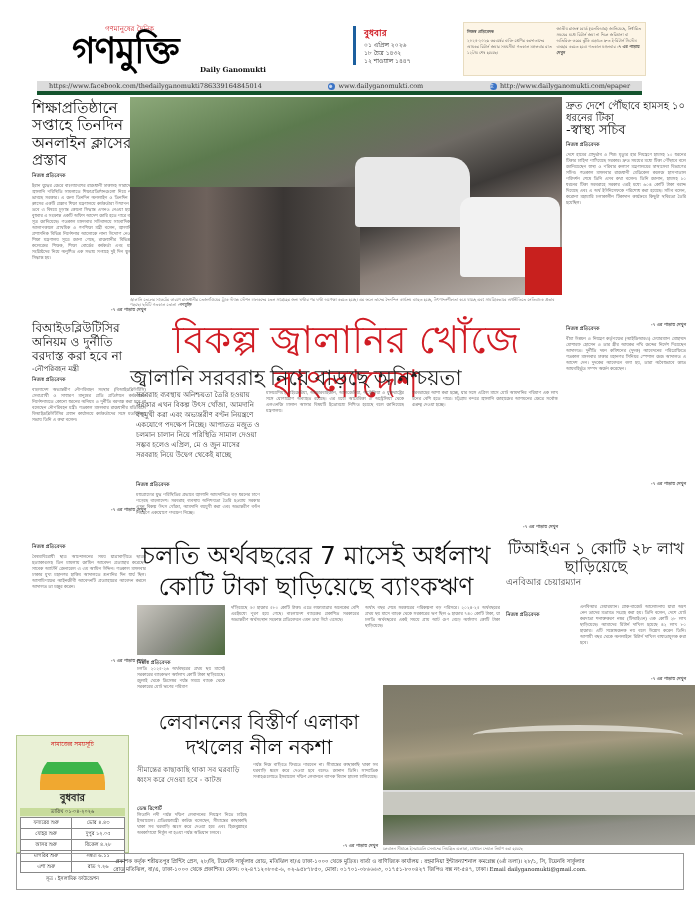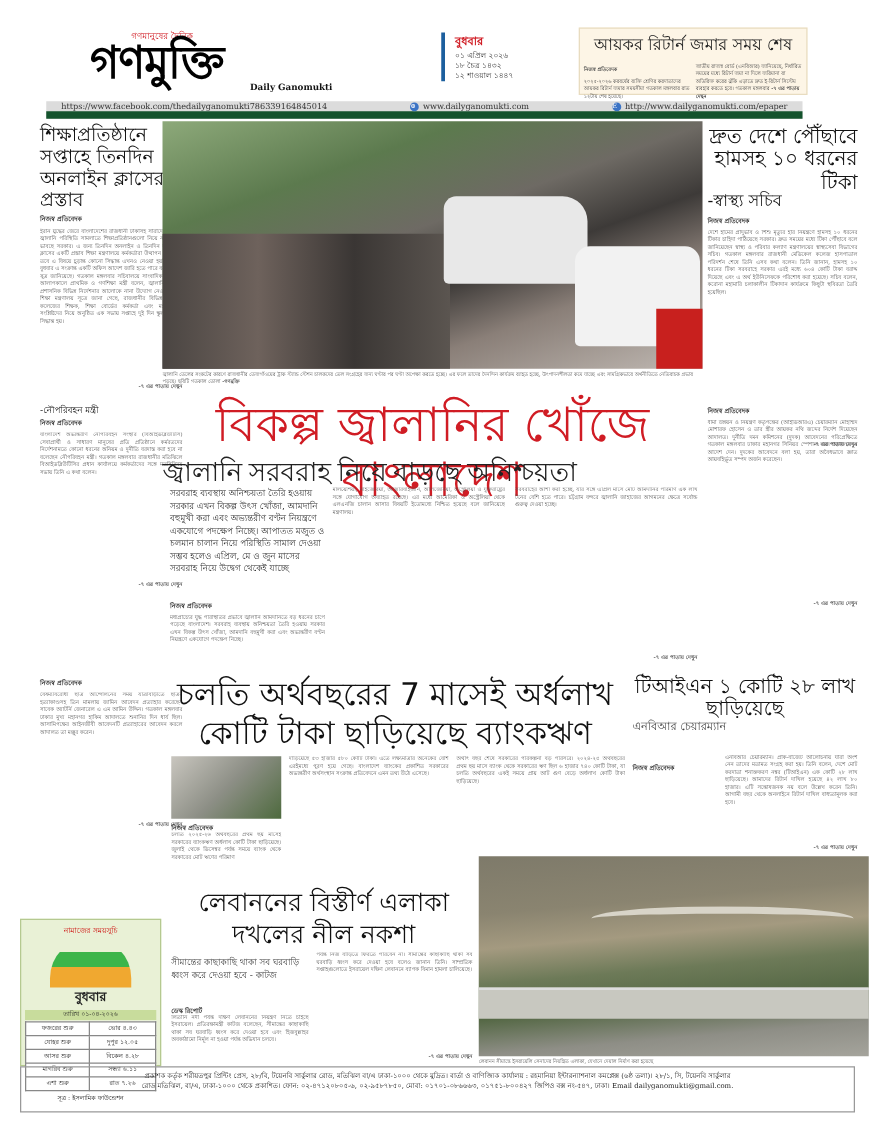--- a/index.html
+++ b/index.html
@@ -8,21 +8,21 @@
 .masthead-tag{left:105px;top:23px;font-size:7px;color:#d01c24;font-family:"DejaVu Sans",sans-serif}
 .logo{left:72px;top:26px;font-size:36px;font-weight:bold;letter-spacing:-1px;color:#000000;font-family:"DejaVu Sans",sans-serif;line-height:50px}
 .logo-sub{left:200px;top:65px;font-size:7px;font-weight:bold;color:#111}
 .datebox{left:353px;top:26px;border-left:3px solid #1c5f9e;padding-left:8px;font-family:"DejaVu Sans",sans-serif}
 .datebox .day{font-size:9px;color:#d01c24;font-weight:bold}
 .datebox .d{font-size:6px;color:#333;line-height:8px}
 .topnews{left:463px;top:22px;width:183px;height:54px;background:#fdf5e6;border:1px solid #e8dcc0;padding:3px}
 .topnews h2{font-size:13px;text-align:center;font-family:"DejaVu Sans",sans-serif;font-weight:normal;margin-bottom:3px}
 .topnews .cols{display:flex;gap:4px}
 .topnews .cols div{flex:1;font-size:4px;line-height:6px;color:#444}
-.linkbar{left:37px;top:81px;width:605px;height:14px;background:#dcdcdc;border-bottom:6px solid #14532d;display:flex;align-items:center;justify-content:space-between;padding:0 12px;font-size:6.5px;color:#333}
+.linkbar{left:37px;top:81px;width:605px;height:14px;background:#dcdcdc;border-bottom:4px solid #14532d;display:flex;align-items:center;justify-content:space-between;padding:0 12px;font-size:6.5px;color:#333}
 .linkbar span{display:flex;align-items:center;gap:3px}
 .ico{display:inline-block;width:7px;height:7px;border-radius:50%;background:#3b73c5;color:#fff;font-size:5px;text-align:center;line-height:7px}
 .col-left{left:32px;width:114px}
 .hd{font-family:"DejaVu Sans",sans-serif;color:#111;line-height:1.15}
 .byline{font-size:5px;font-weight:bold;color:#333;margin:3px 0}
 .txt{font-size:4.3px;line-height:6px;color:#555;text-align:justify}
 .photo-main{left:130px;top:97px;width:432px;height:198px;background:linear-gradient(160deg,#8da97a 0%,#5c7a4e 25%,#6e6a64 45%,#3d3a38 60%,#8a7f78 75%,#c0b9b3 100%)}
 .photo-main .car1{position:absolute;left:225px;top:60px;width:115px;height:70px;background:#e8e8e8;border-radius:10px 20px 4px 4px}
 .photo-main .car2{position:absolute;left:330px;top:100px;width:100px;height:80px;background:#f2f2f2;border-radius:12px 12px 4px 4px}
 .photo-main .red{position:absolute;left:395px;top:150px;width:37px;height:48px;background:#c8201e}
@@ -56,21 +56,20 @@
 <div class="abs logo-sub">Daily Ganomukti</div>
 
 <div class="abs datebox">
   <div class="day">বুধবার</div>
   <div class="d">০১ এপ্রিল ২০২৬</div>
   <div class="d">১৮ চৈত্র ১৪৩২</div>
   <div class="d">১২ শাওয়াল ১৪৪৭</div>
 </div>
 
 <div class="abs topnews">
-  <h2>আয়কর রিটার্ন জমার সময় শেষ</h2>
   <div class="cols">
     <div>
       <div class="byline">নিজস্ব প্রতিবেদক</div>
       <div>২০২৫-২০২৬ করবর্ষের ব্যক্তি শ্রেণির করদাতাদের আয়কর রিটার্ন জমার সময়সীমা গতকাল মঙ্গলবার রাত ১২টায় শেষ হয়েছে।</div>
     </div>
     <div>
       <span>জাতীয় রাজস্ব বোর্ড (এনবিআর) জানিয়েছে, নির্ধারিত সময়ের মধ্যে রিটার্ন জমা না দিলে জরিমানা বা অতিরিক্ত করের ঝুঁকি এড়াতে দ্রুত ই-রিটার্ন সিস্টেম ব্যবহার করতে হবে। গতকাল মঙ্গলবার</span>
       <b>-৭ এর পাতায় দেখুন</b>
     </div>
   </div>
@@ -91,20 +90,21 @@
 </div>
 
 <div class="abs col-left" style="top:100px">
   <div class="hd" style="font-size:15px">শিক্ষাপ্রতিষ্ঠানে সপ্তাহে তিনদিন অনলাইন ক্লাসের প্রস্তাব</div>
   <div class="byline">নিজস্ব প্রতিবেদক</div>
   <div class="txt" style="height:124px;overflow:hidden">ইরান যুদ্ধের জেরে বাংলাদেশের রাজধানী ঢাকাসহ সারাদেশে উদ্ভূত জ্বালানি পরিস্থিতি সামলাতে শিক্ষাপ্রতিষ্ঠানগুলো নিয়ে নতুন করে ভাবছে সরকার। এ জন্য তিনদিন অনলাইন ও তিনদিন অফলাইন ক্লাসের একটি প্রস্তাব শিক্ষা মন্ত্রণালয়ে কর্মকর্তারা উত্থাপন করেছেন। তবে এ বিষয়ে চূড়ান্ত কোনো সিদ্ধান্ত এখনও নেওয়া হয়নি। আজ বুধবার এ সংক্রান্ত একটি অফিস আদেশ জারি হতে পারে বলে একটি সূত্র জানিয়েছে। গতকাল মঙ্গলবার সচিবালয়ে সাংবাদিকদের সঙ্গে আলাপকালে প্রাথমিক ও গণশিক্ষা মন্ত্রী বলেন, জ্বালানি সাশ্রয়ে প্রশাসনিক বিভিন্ন নির্দেশনার আলোকে নানা উদ্যোগ নেওয়া হচ্ছে। শিক্ষা মন্ত্রণালয় সূত্রে জানা গেছে, রাজধানীর বিভিন্ন স্কুল ও কলেজের শিক্ষক, শিক্ষা বোর্ডের কর্মকর্তা এবং মন্ত্রণালয়ের সংশ্লিষ্টদের নিয়ে অনুষ্ঠিত এক সভায় সপ্তাহে দুই দিন স্কুল খোলার সিদ্ধান্ত হয়।</div>
   <div class="txt" style="text-align:right;font-weight:bold">-৭ এর পাতায় দেখুন</div>
 </div>
 
 <div class="abs col-left" style="top:322px">
+  <div class="hd" style="font-size:12px">বিআইডব্লিউটিসির অনিয়ম ও দুর্নীতি বরদাস্ত করা হবে না</div>
   <div class="hd" style="font-size:7px;margin-top:2px">-নৌপরিবহন মন্ত্রী</div>
   <div class="byline">নিজস্ব প্রতিবেদক</div>
   <div class="txt" style="height:120px;overflow:hidden">বাংলাদেশ অভ্যন্তরীণ নৌপরিবহন সংস্থার (বিআইডব্লিউটিসি) সেবাপ্রার্থী ও সাধারণ মানুষের প্রতি প্রতিষ্ঠানে কর্মরতদের নির্দেশনামতে কোনো ধরনের অনিয়ম ও দুর্নীতি বরদাস্ত করা হবে না বলেছেন নৌপরিবহন মন্ত্রী। গতকাল মঙ্গলবার রাজধানীর মতিঝিলে বিআইডব্লিউটিসির প্রধান কার্যালয়ে কর্মকর্তাদের সঙ্গে মতবিনিময় সভায় তিনি এ কথা বলেন।</div>
   <div class="txt" style="text-align:right;font-weight:bold">-৭ এর পাতায় দেখুন</div>
 </div>
 
 <div class="abs col-left" style="top:540px">
   <div class="byline">নিজস্ব প্রতিবেদক</div>
   <div class="txt" style="height:104px;overflow:hidden">বৈষম্যবিরোধী ছাত্র আন্দোলনের সময় যাত্রাবাড়ীতে ছাত্রর হত্যাকাণ্ডসহ তিন মামলায় জামিন আবেদন প্রত্যাহার করেছেন সাবেক অ্যাটর্নি জেনারেল এ এম আমিন উদ্দিন। গতকাল মঙ্গলবার ঢাকার মুখ্য মহানগর হাকিম আদালতে শুনানির দিন ধার্য ছিল। আসামিপক্ষের আইনজীবী আবেদনটি প্রত্যাহারের আবেদন করলে আদালত তা মঞ্জুর করেন।</div>
   <div class="txt" style="text-align:right;font-weight:bold">-৭ এর পাতায় দেখুন</div>
@@ -159,21 +159,21 @@
 <div class="abs lead">সরবরাহ ব্যবস্থায় অনিশ্চয়তা তৈরি হওয়ায় সরকার এখন বিকল্প উৎস খোঁজা, আমদানি বহুমুখী করা এবং অভ্যন্তরীণ বণ্টন নিয়ন্ত্রণে একযোগে পদক্ষেপ নিচ্ছে। আপাতত মজুত ও চলমান চালান নিয়ে পরিস্থিতি সামাল দেওয়া সম্ভব হলেও এপ্রিল, মে ও জুন মাসের সরবরাহ নিয়ে উদ্বেগ থেকেই যাচ্ছে</div>
 <div class="abs" style="left:136px;top:478px;width:124px">
   <div class="byline">নিজস্ব প্রতিবেদক</div>
   <div class="txt" style="height:40px;overflow:hidden">মধ্যপ্রাচ্যের যুদ্ধ পরিস্থিতির প্রভাবে জ্বালানি আমদানিতে বড় ধরনের চাপে পড়েছে বাংলাদেশ। সরবরাহ ব্যবস্থায় অনিশ্চয়তা তৈরি হওয়ায় সরকার এখন বিকল্প উৎস খোঁজা, আমদানি বহুমুখী করা এবং অভ্যন্তরীণ বণ্টন নিয়ন্ত্রণে একযোগে পদক্ষেপ নিচ্ছে।</div>
 </div>
 <div class="abs txt" style="left:266px;top:390px;width:138px;height:142px;overflow:hidden">মালয়েশিয়া, নাইজেরিয়া, আজারবাইজান, আলজেরিয়া, অস্ট্রেলিয়া ও যুক্তরাষ্ট্রের সঙ্গে যোগাযোগ অব্যাহত রয়েছে। এর মধ্যে আমেরিকা ও অস্ট্রেলিয়া থেকে এলএনজি চালান আসার বিষয়টি ইতোমধ্যে নিশ্চিত হয়েছে বলে জানিয়েছে মন্ত্রণালয়।</div>
 <div class="abs txt" style="left:412px;top:390px;width:146px;height:132px;overflow:hidden">সরবরাহের আশা করা হচ্ছে, যার সঙ্গে এপ্রিল মাসে মোট আমদানির পরিমাণ এক লাখ টনের বেশি হতে পারে। চট্টগ্রাম বন্দরে জ্বালানি জাহাজের আগমনের ক্ষেত্রে সর্বোচ্চ গুরুত্ব দেওয়া হচ্ছে।</div>
 <div class="abs txt" style="left:412px;top:524px;width:146px;text-align:right;font-weight:bold">-৭ এর পাতায় দেখুন</div>
 
 <div class="abs" style="left:566px;top:100px;width:120px">
-  <div class="hd" style="font-size:16px;text-align:right">দ্রুত দেশে পৌঁছাবে হামসহ ১০ ধরনের টিকা</div>
+  <div class="hd" style="font-size:10px;text-align:left">দ্রুত দেশে পৌঁছাবে হামসহ ১০ ধরনের টিকা</div>
   <div class="hd" style="font-size:13px;text-align:left">-স্বাস্থ্য সচিব</div>
   <div class="byline">নিজস্ব প্রতিবেদক</div>
   <div class="txt" style="height:170px;overflow:hidden">দেশে হামের প্রাদুর্ভাব ও শিশু মৃত্যুর হার নিয়ন্ত্রণে হামসহ ১০ ধরনের টিকার চাহিদা পাঠিয়েছে সরকার। দ্রুত সময়ের মধ্যে টিকা পৌঁছাবে বলে জানিয়েছেন স্বাস্থ্য ও পরিবার কল্যাণ মন্ত্রণালয়ের স্বাস্থ্যসেবা বিভাগের সচিব। গতকাল মঙ্গলবার রাজধানী মেডিকেল কলেজ হাসপাতাল পরিদর্শন শেষে তিনি এসব কথা বলেন। তিনি জানান, হামসহ ১০ ধরনের টিকা সরবরাহে সরকার এরই মধ্যে ৬০৪ কোটি টাকা বরাদ্দ দিয়েছে এবং এ অর্থ ইউনিসেফকে পরিশোধ করা হয়েছে। সচিব বলেন, করোনা মহামারি চলাকালীন টিকাদান কার্যক্রমে কিছুটা স্থবিরতা তৈরি হয়েছিল।</div>
   <div class="txt" style="text-align:right;font-weight:bold">-৭ এর পাতায় দেখুন</div>
 </div>
 
 <div class="abs" style="left:566px;top:322px;width:120px">
   <div class="byline">নিজস্ব প্রতিবেদক</div>
   <div class="txt" style="height:145px;overflow:hidden">বীমা উন্নয়ন ও নিয়ন্ত্রণ কর্তৃপক্ষের (আইডিআরএ) চেয়ারম্যান মোহাম্মদ মোশারফ হোসেন ও তার স্ত্রীর আয়কর নথি জব্দের নির্দেশ দিয়েছেন আদালত। দুর্নীতি দমন কমিশনের (দুদক) আবেদনের পরিপ্রেক্ষিতে গতকাল মঙ্গলবার ঢাকার মহানগর সিনিয়র স্পেশাল জজ আদালত এ আদেশ দেন। দুদকের আবেদনে বলা হয়, তারা অবৈধভাবে জ্ঞাত আয়বহির্ভূত সম্পদ অর্জন করেছেন।</div>
   <div class="txt" style="text-align:right;font-weight:bold">-৭ এর পাতায় দেখুন</div>

